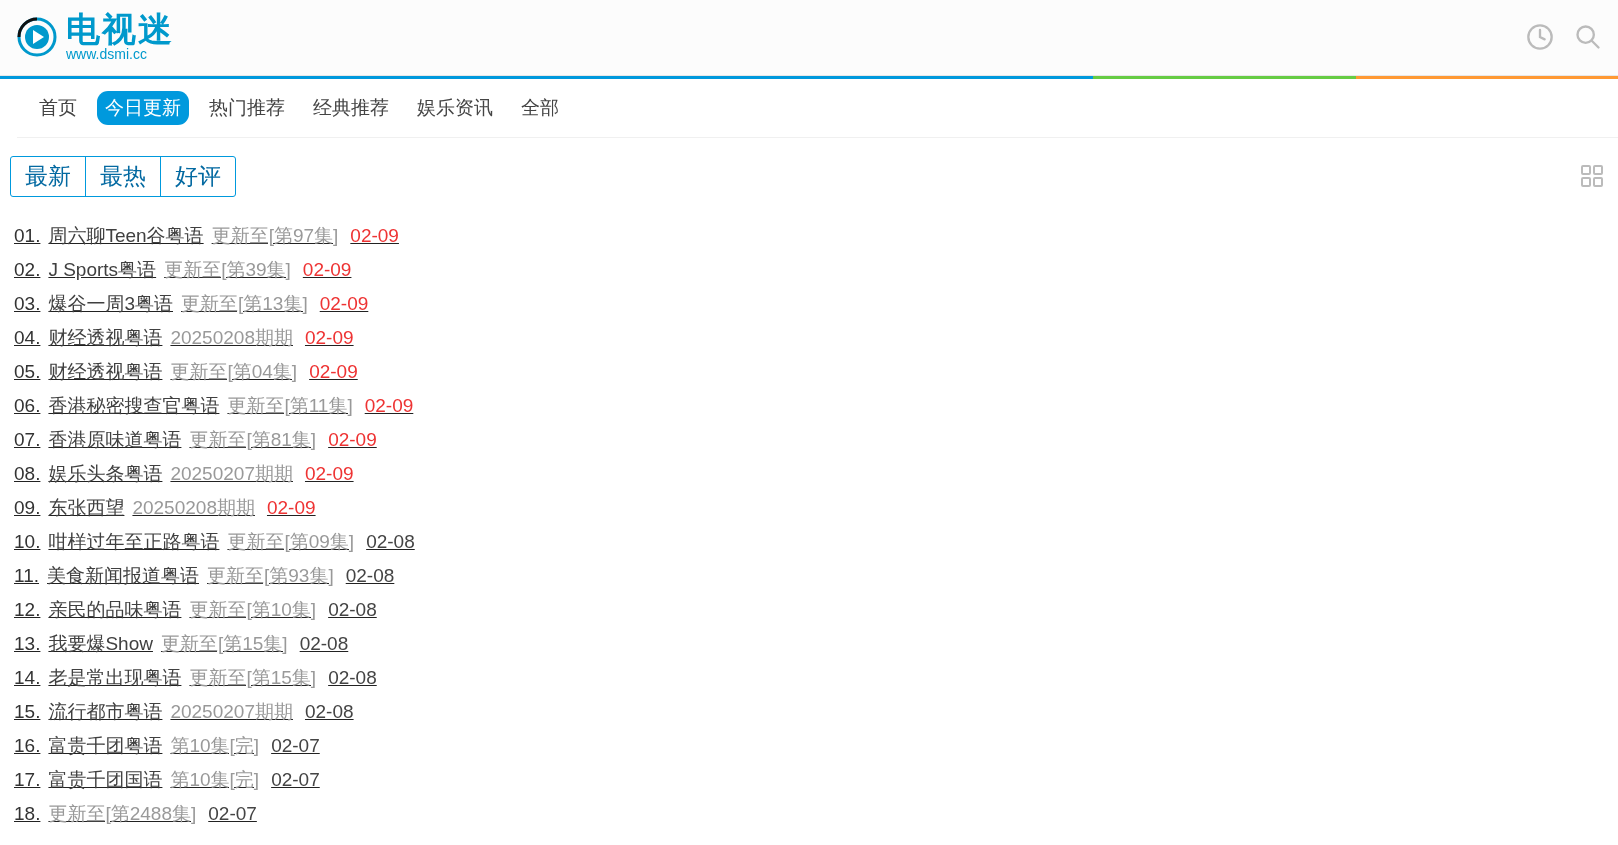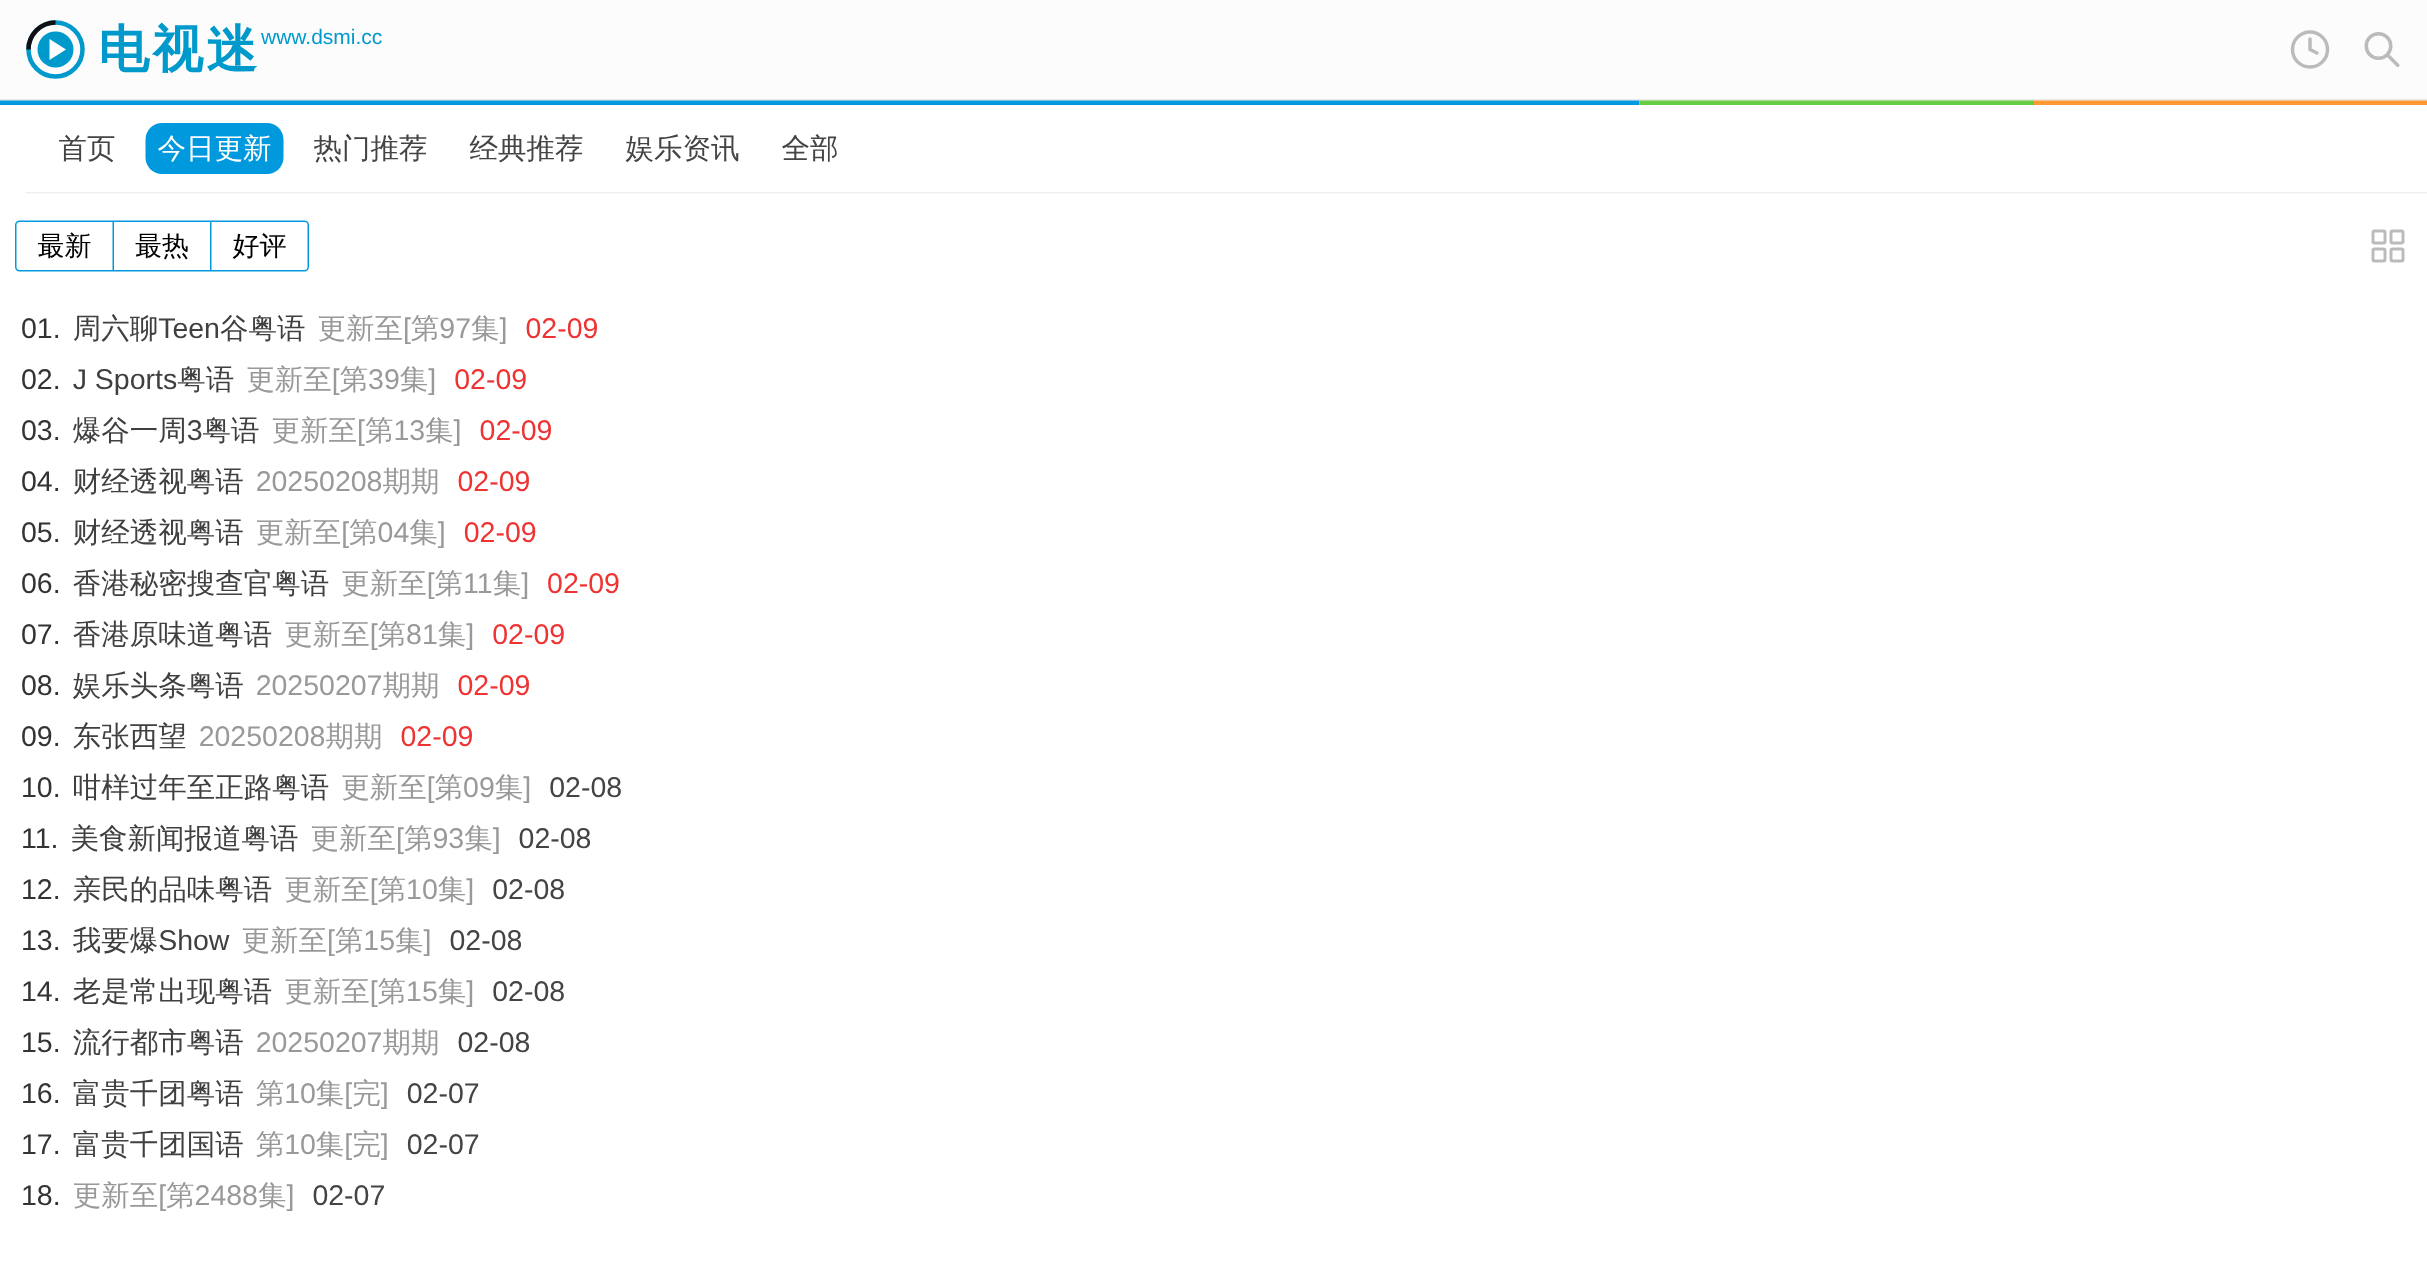--- a/index.html
+++ b/index.html
@@ -13,21 +13,21 @@
       border-bottom: 1px solid #e8e8e8;
       background: #fcfcfc;
     }
     .logo-wrap {
       display: flex;
       align-items: center;
       gap: 8px;
     }
     .logo-text {
       display: flex;
-      flex-direction: row;
+      flex-direction: column;
     }
     .logo-main {
       font-size: 34px;
       font-weight: bold;
       color: #0099cc;
       line-height: 1;
       letter-spacing: 2px;
     }
     .logo-sub {
       font-size: 14px;
@@ -84,22 +84,22 @@
       justify-content: space-between;
       padding: 18px 14px 14px 10px;
     }
     .filter-tabs {
       display: inline-flex;
       border: 1px solid #0099dd;
       border-radius: 3px;
       overflow: hidden;
     }
     .filter-tab {
-      font-size: 18px;
-      color: #000000;
+      font-size: 23px;
+      color: #0369a1;
       padding: 4px 14px;
       cursor: pointer;
     }
     .filter-tab + .filter-tab {
       border-left: 1px solid #0099dd;
     }
     .grid-icon {
       color: #bbb;
       cursor: pointer;
     }
@@ -108,20 +108,21 @@
       padding: 8px 14px;
     }
     .list-item {
       font-size: 19px;
       line-height: 34px;
       color: #222;
       display: flex;
       align-items: baseline;
       gap: 8px;
       white-space: nowrap;
+      text-decoration: underline;
     }
     .list-num { color: #333; }
     .list-title { color: #404040; cursor: pointer; }
     .list-status { color: #999; }
     .list-date { color: #444; margin-left: 4px; }
     .list-date.hot { color: #e33; }
   </style>
 </head>
 <body>
 

